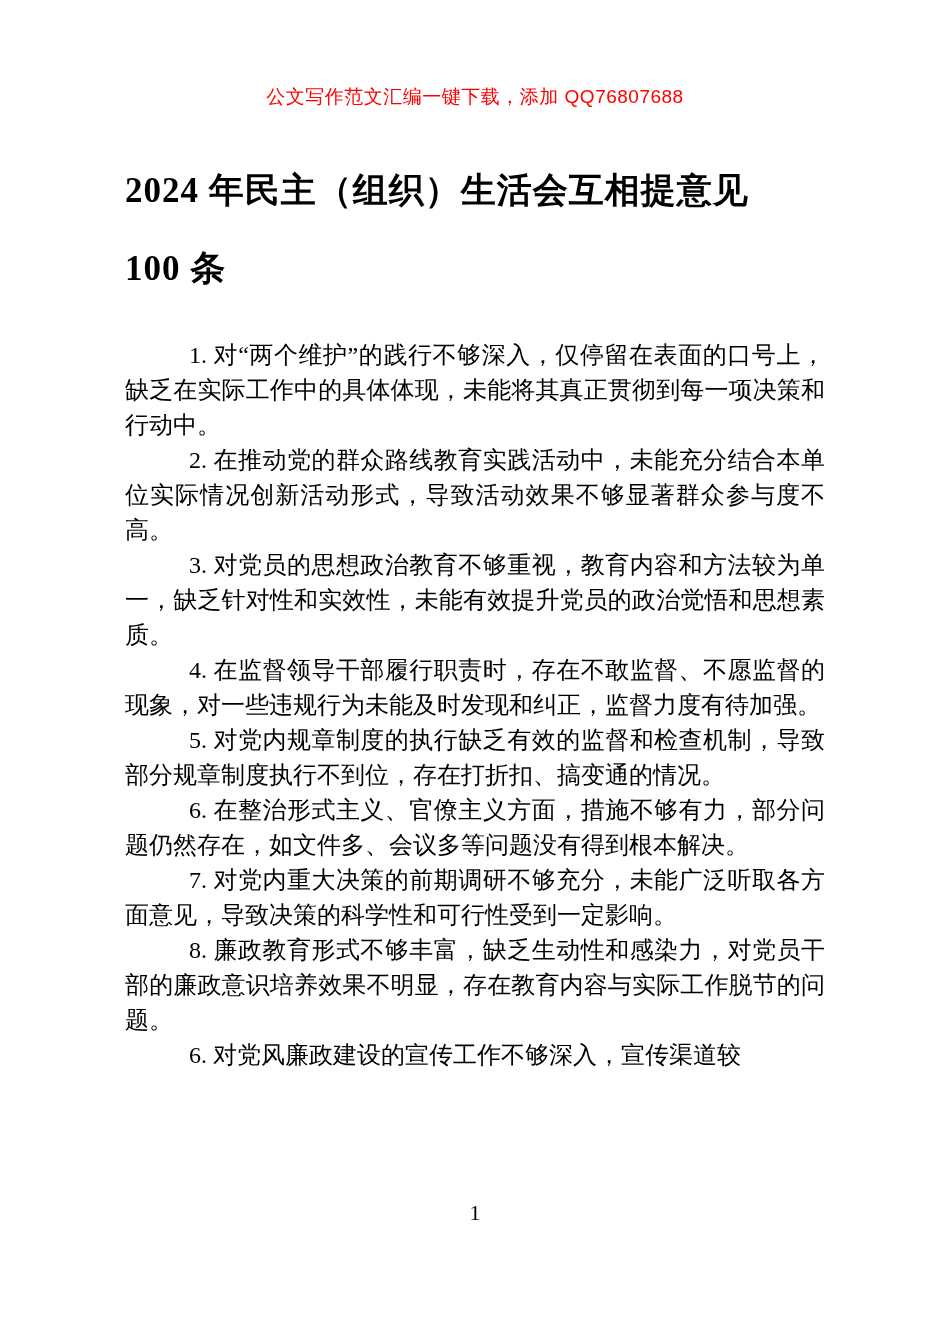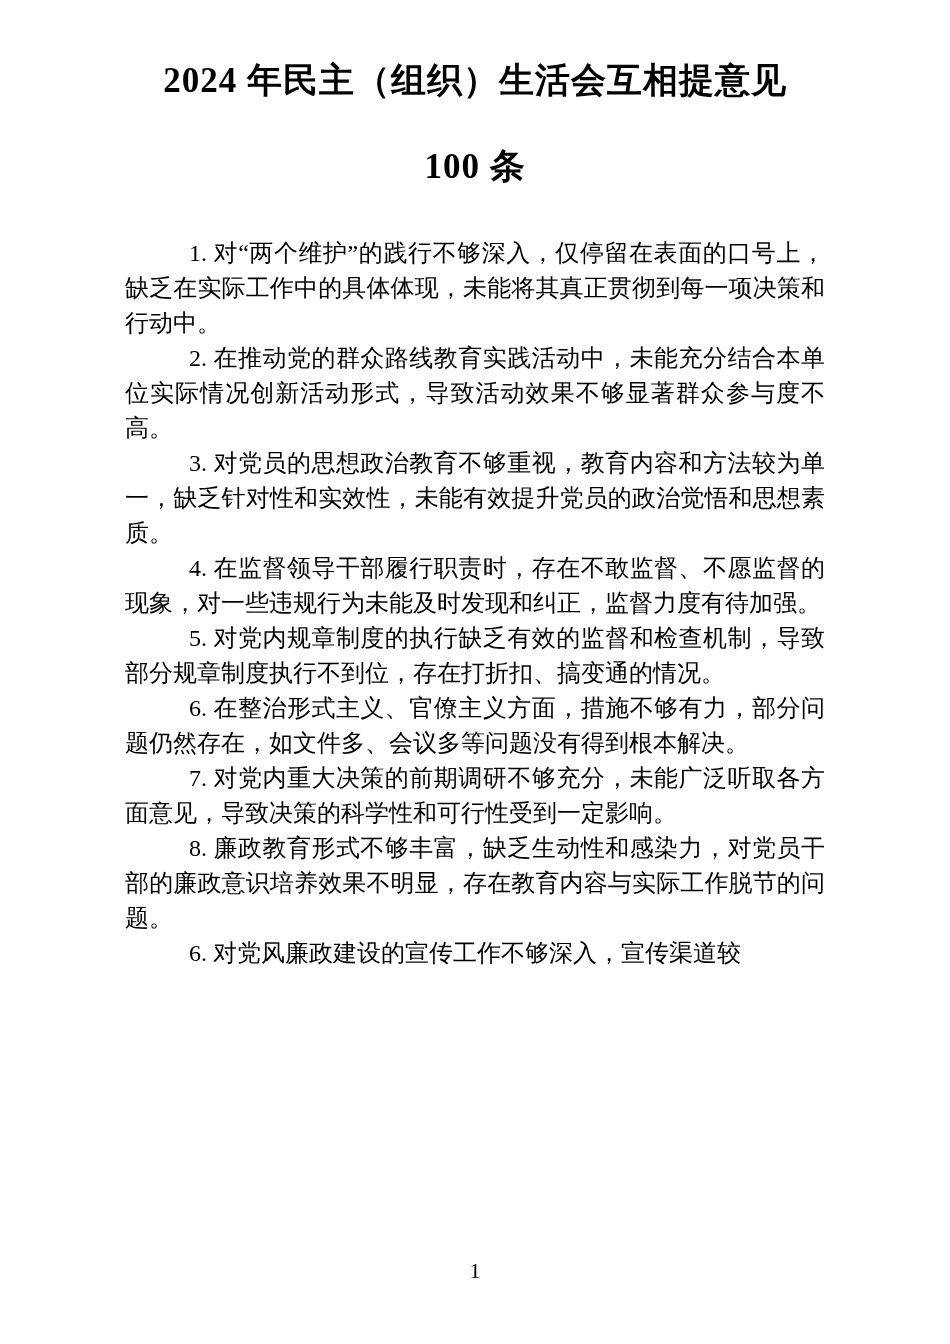--- a/index.html
+++ b/index.html
@@ -26,31 +26,31 @@
     margin: 0;
     padding-top: 84px;
     text-align: center;
     font-family: "Liberation Sans", sans-serif;
     font-size: 19px;
     font-weight: 500;
     color: #fe0000;
     letter-spacing: 0.5px;
   }
   .doc-title {
-    text-align: center;
+    text-align: left;
     font-weight: 700;
     font-size: 35px;
     line-height: 46px;
     letter-spacing: 1px;
   }
   .doc-title.line1 {
     margin-top: 58px;
   }
   .doc-title.line2 {
-    margin-top: 40px;
+    margin-top: 32px;
   }
   .body-text {
     margin-top: 46px;
   }
   .para {
     margin: 0;
     font-size: 24px;
     line-height: 35px;
     text-align: justify;
     text-indent: 64px;
@@ -64,20 +64,21 @@
     text-align: center;
     font-size: 22px;
     color: #000000;
   }
 </style>
 </head>
 <body>
 
 <div class="page">
 
+  <p class="promo">公文写作范文汇编一键下载，添加 QQ76807688</p>
 
   <div class="doc-title line1">2024 年民主（组织）生活会互相提意见</div>
 
   <div class="doc-title line2">100 条</div>
 
   <div class="body-text">
     <p class="para">1. 对“两个维护”的践行不够深入，仅停留在表面的口号上，缺乏在实际工作中的具体体现，未能将其真正贯彻到每一项决策和行动中。</p>
     <p class="para">2. 在推动党的群众路线教育实践活动中，未能充分结合本单位实际情况创新活动形式，导致活动效果不够显著群众参与度不高。</p>
     <p class="para">3. 对党员的思想政治教育不够重视，教育内容和方法较为单一，缺乏针对性和实效性，未能有效提升党员的政治觉悟和思想素质。</p>
     <p class="para">4. 在监督领导干部履行职责时，存在不敢监督、不愿监督的现象，对一些违规行为未能及时发现和纠正，监督力度有待加强。</p>

